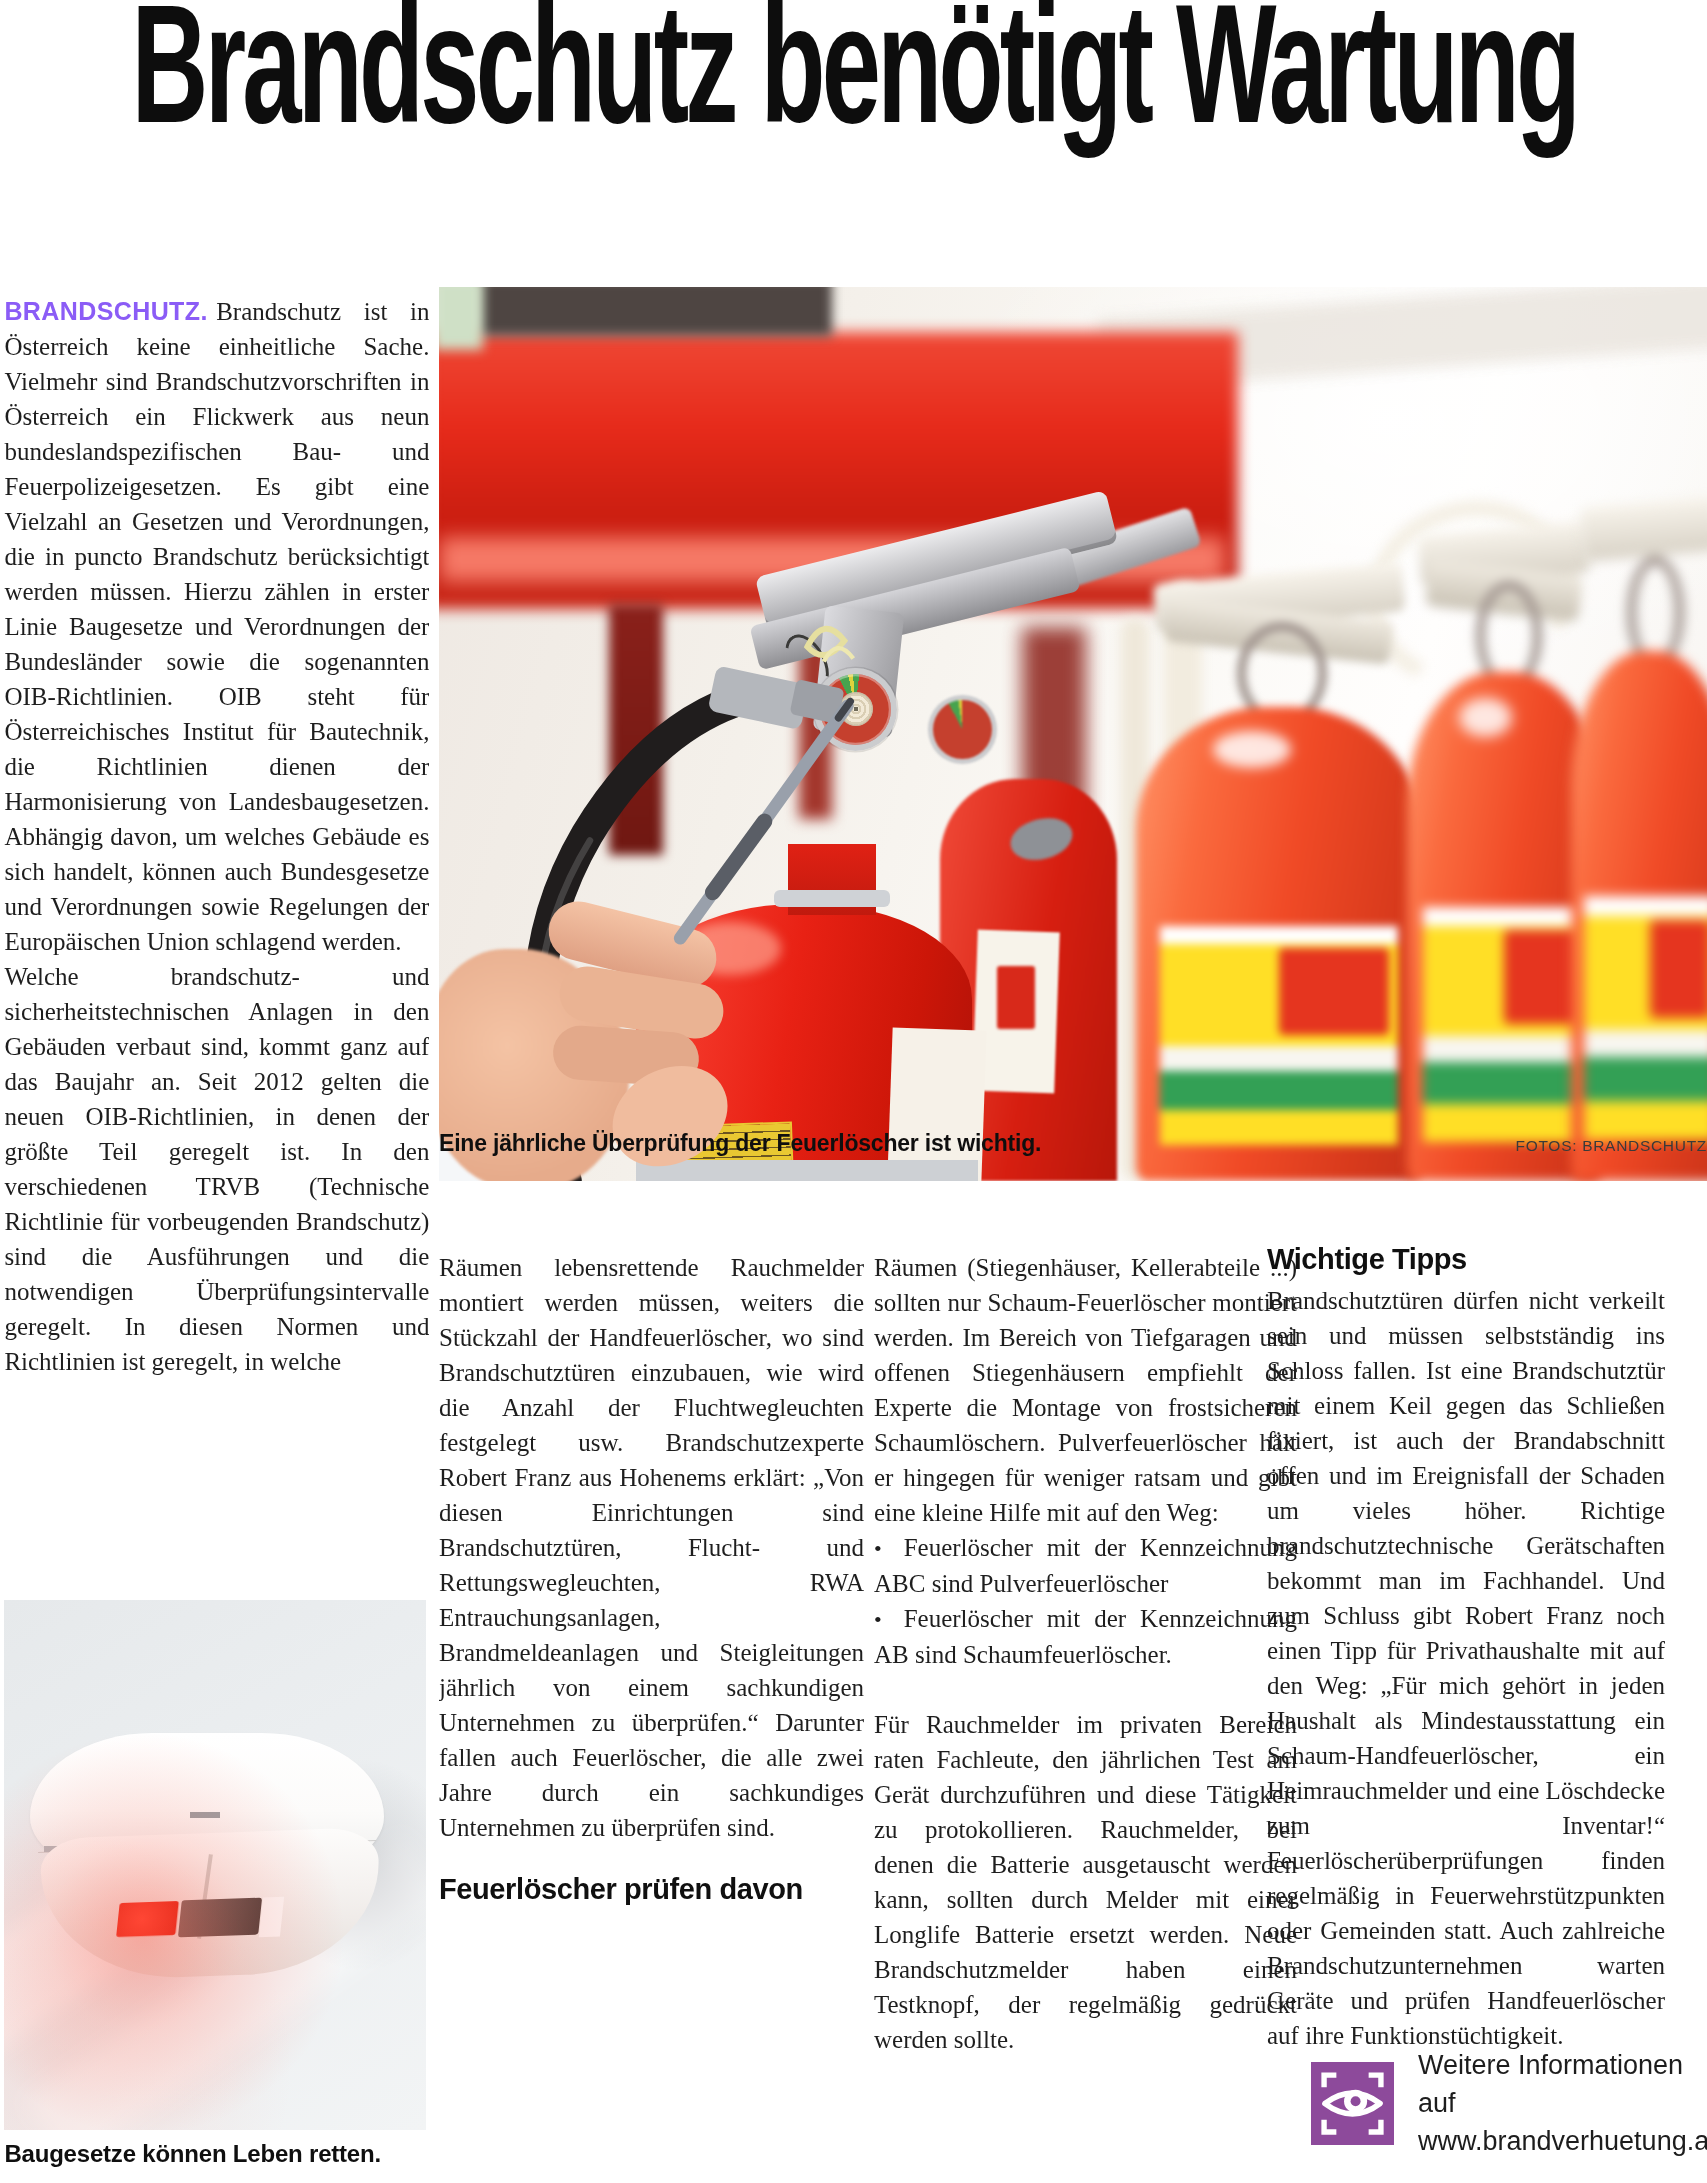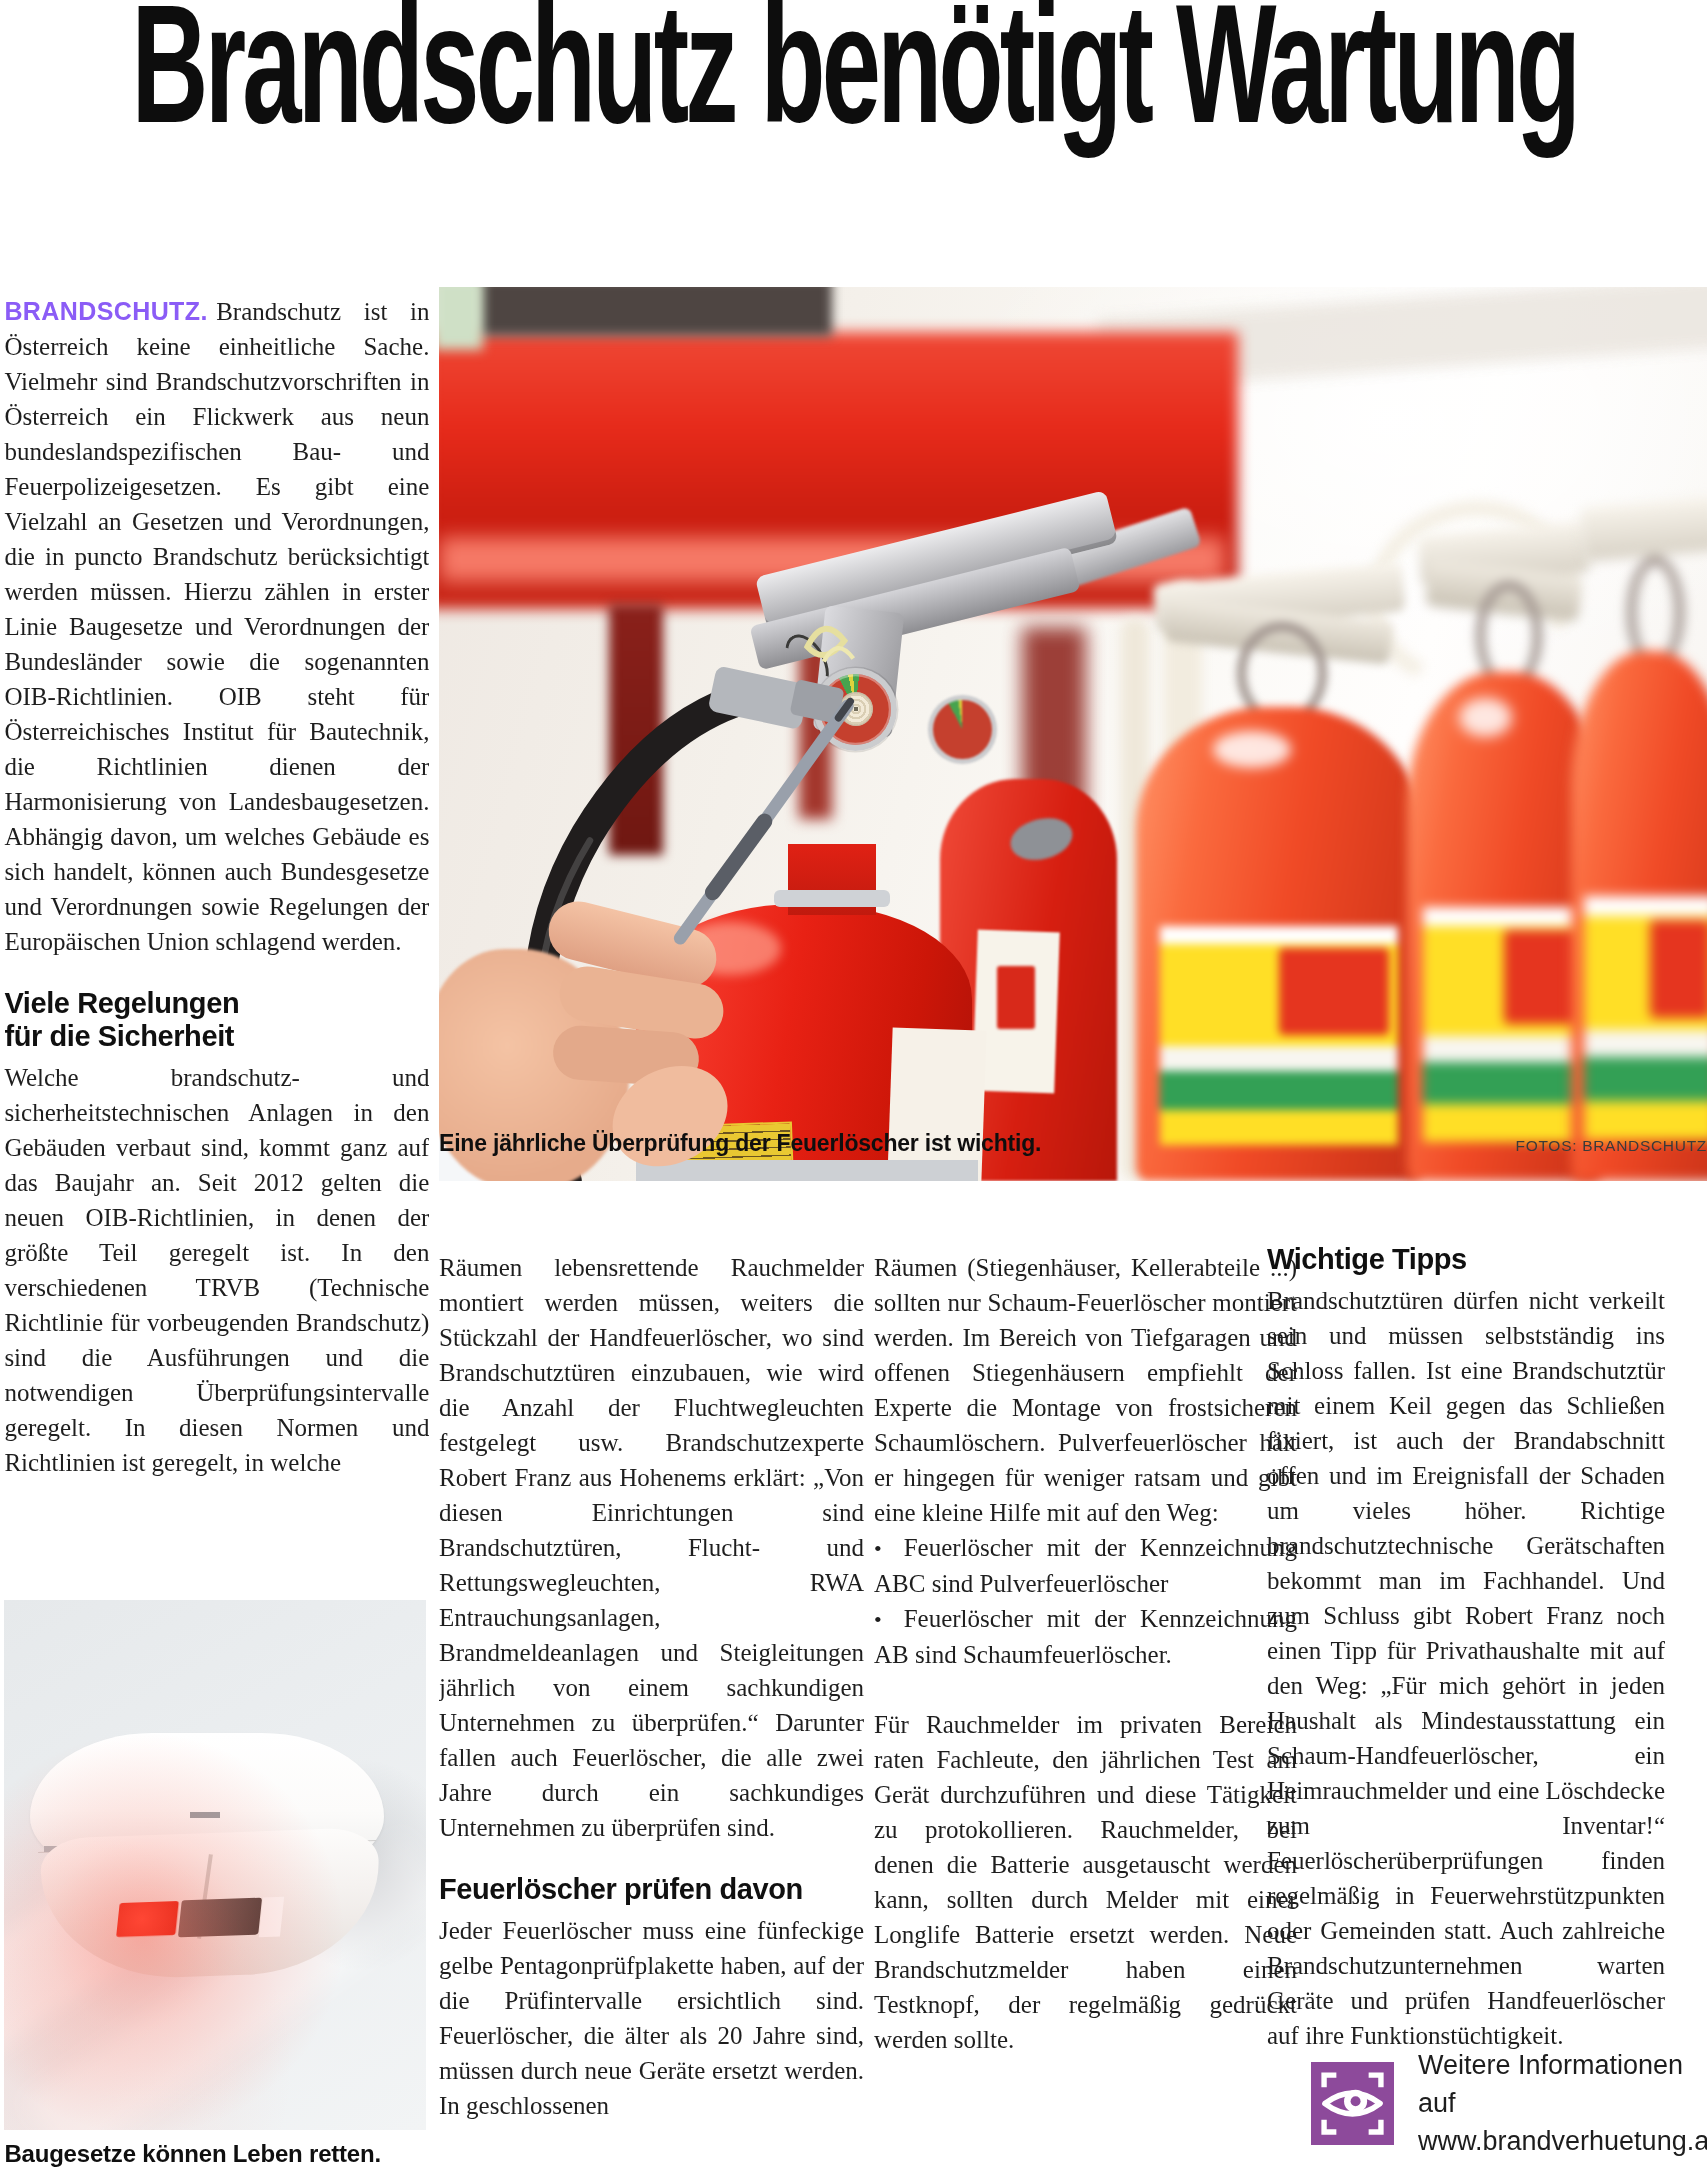--- a/index.html
+++ b/index.html
@@ -140,24 +140,20 @@
 <body>
 
 <div class="page">
 
   <div class="headline">
     <div class="headline-text">Brandschutz benötigt Wartung</div>
   </div>
 
   <div class="col bodytext" style="left:4.4px;top:294px;width:425px;height:1298px;">
     <p><span class="kicker">BRANDSCHUTZ.</span> <span>Brandschutz ist in Österreich keine einheitliche Sache. Vielmehr sind Brandschutzvorschriften in Österreich ein Flickwerk aus neun bundeslandspezifischen Bau- und Feuerpolizeigesetzen. Es gibt eine Vielzahl an Gesetzen und Verordnungen, die in puncto Brandschutz berücksichtigt werden müssen. Hierzu zählen in erster Linie Baugesetze und Verordnungen der Bundesländer sowie die sogenannten OIB-Richtlinien. OIB steht für Österreichisches Institut für Bautechnik, die Richtlinien dienen der Harmonisierung von Landesbaugesetzen. Abhängig davon, um welches Gebäude es sich handelt, können auch Bundesgesetze und Verordnungen sowie Regelungen der Europäischen Union schlagend werden.</span></p>
-    <h2 class="sub">
-      <span>Viele Regelungen</span><br>
-      <span>für die Sicherheit</span>
-    </h2>
     <p>Welche brandschutz- und sicherheitstechnischen Anlagen in den Gebäuden verbaut sind, kommt ganz auf das Baujahr an. Seit 2012 gelten die neuen OIB-Richtlinien, in denen der größte Teil geregelt ist. In den verschiedenen TRVB (Technische Richtlinie für vorbeugenden Brandschutz) sind die Ausführungen und die notwendigen Überprüfungsintervalle geregelt. In diesen Normen und Richtlinien ist geregelt, in welche</p>
   </div>
 
   <div class="photo">
     <div class="ph-wall"></div>
     <div class="ph-glow"></div>
     <div class="ph-shelf"></div>
     <div class="ph-cabinet"></div>
     <div class="ph-cabinet-hl"></div>
     <div class="ph-screen"></div>
@@ -245,21 +241,20 @@
   </div>
 
   <div class="caption-row">
     <div class="fig-caption">Eine jährliche Überprüfung der Feuerlöscher ist wichtig.</div>
     <div class="credit">FOTOS: BRANDSCHUTZ</div>
   </div>
 
   <div class="col bodytext" style="left:439px;top:1250px;width:425px;height:933px;">
     <p>Räumen lebensrettende Rauchmelder montiert werden müssen, weiters die Stückzahl der Handfeuerlöscher, wo sind Brandschutztüren einzubauen, wie wird die Anzahl der Fluchtwegleuchten festgelegt usw. Brandschutzexperte Robert Franz aus Hohenems erklärt: „Von diesen Einrichtungen sind Brandschutztüren, Flucht- und Rettungswegleuchten, RWA Entrauchungsanlagen, Brandmeldeanlagen und Steigleitungen jährlich von einem sachkundigen Unternehmen zu überprüfen.“ Darunter fallen auch Feuerlöscher, die alle zwei Jahre durch ein sachkundiges Unternehmen zu überprüfen sind.</p>
     <h2 class="sub">Feuerlöscher prüfen davon</h2>
-    <p>Jeder Feuerlöscher muss eine fünfeckige gelbe Pentagonprüfplakette haben, auf der die Prüfintervalle ersichtlich sind. Feuerlöscher, die älter als 20 Jahre sind, müssen durch neue Geräte ersetzt werden. In geschlossenen</p>
   </div>
 
   <div class="col bodytext" style="left:874px;top:1250px;width:423px;height:933px;">
     <p>Räumen (Stiegenhäuser, Kellerabteile ...) sollten nur Schaum-Feuerlöscher montiert werden. Im Bereich von Tiefgaragen und offenen Stiegenhäusern empfiehlt der Experte die Montage von frostsicheren Schaumlöschern. Pulverfeuerlöscher hält er hingegen für weniger ratsam und gibt eine kleine Hilfe mit auf den Weg:</p>
     <p class="bullet">Feuerlöscher mit der Kennzeichnung ABC sind Pulverfeuerlöscher</p>
     <p class="bullet">Feuerlöscher mit der Kennzeichnung AB sind Schaumfeuerlöscher.</p>
     <div class="gap"></div>
     <p>Für Rauchmelder im privaten Bereich raten Fachleute, den jährlichen Test am Gerät durchzuführen und diese Tätigkeit zu protokollieren. Rauchmelder, bei denen die Batterie ausgetauscht werden kann, sollten durch Melder mit einer Longlife Batterie ersetzt werden. Neue Brandschutzmelder haben einen Testknopf, der regelmäßig gedrückt werden sollte.</p>
   </div>
 

